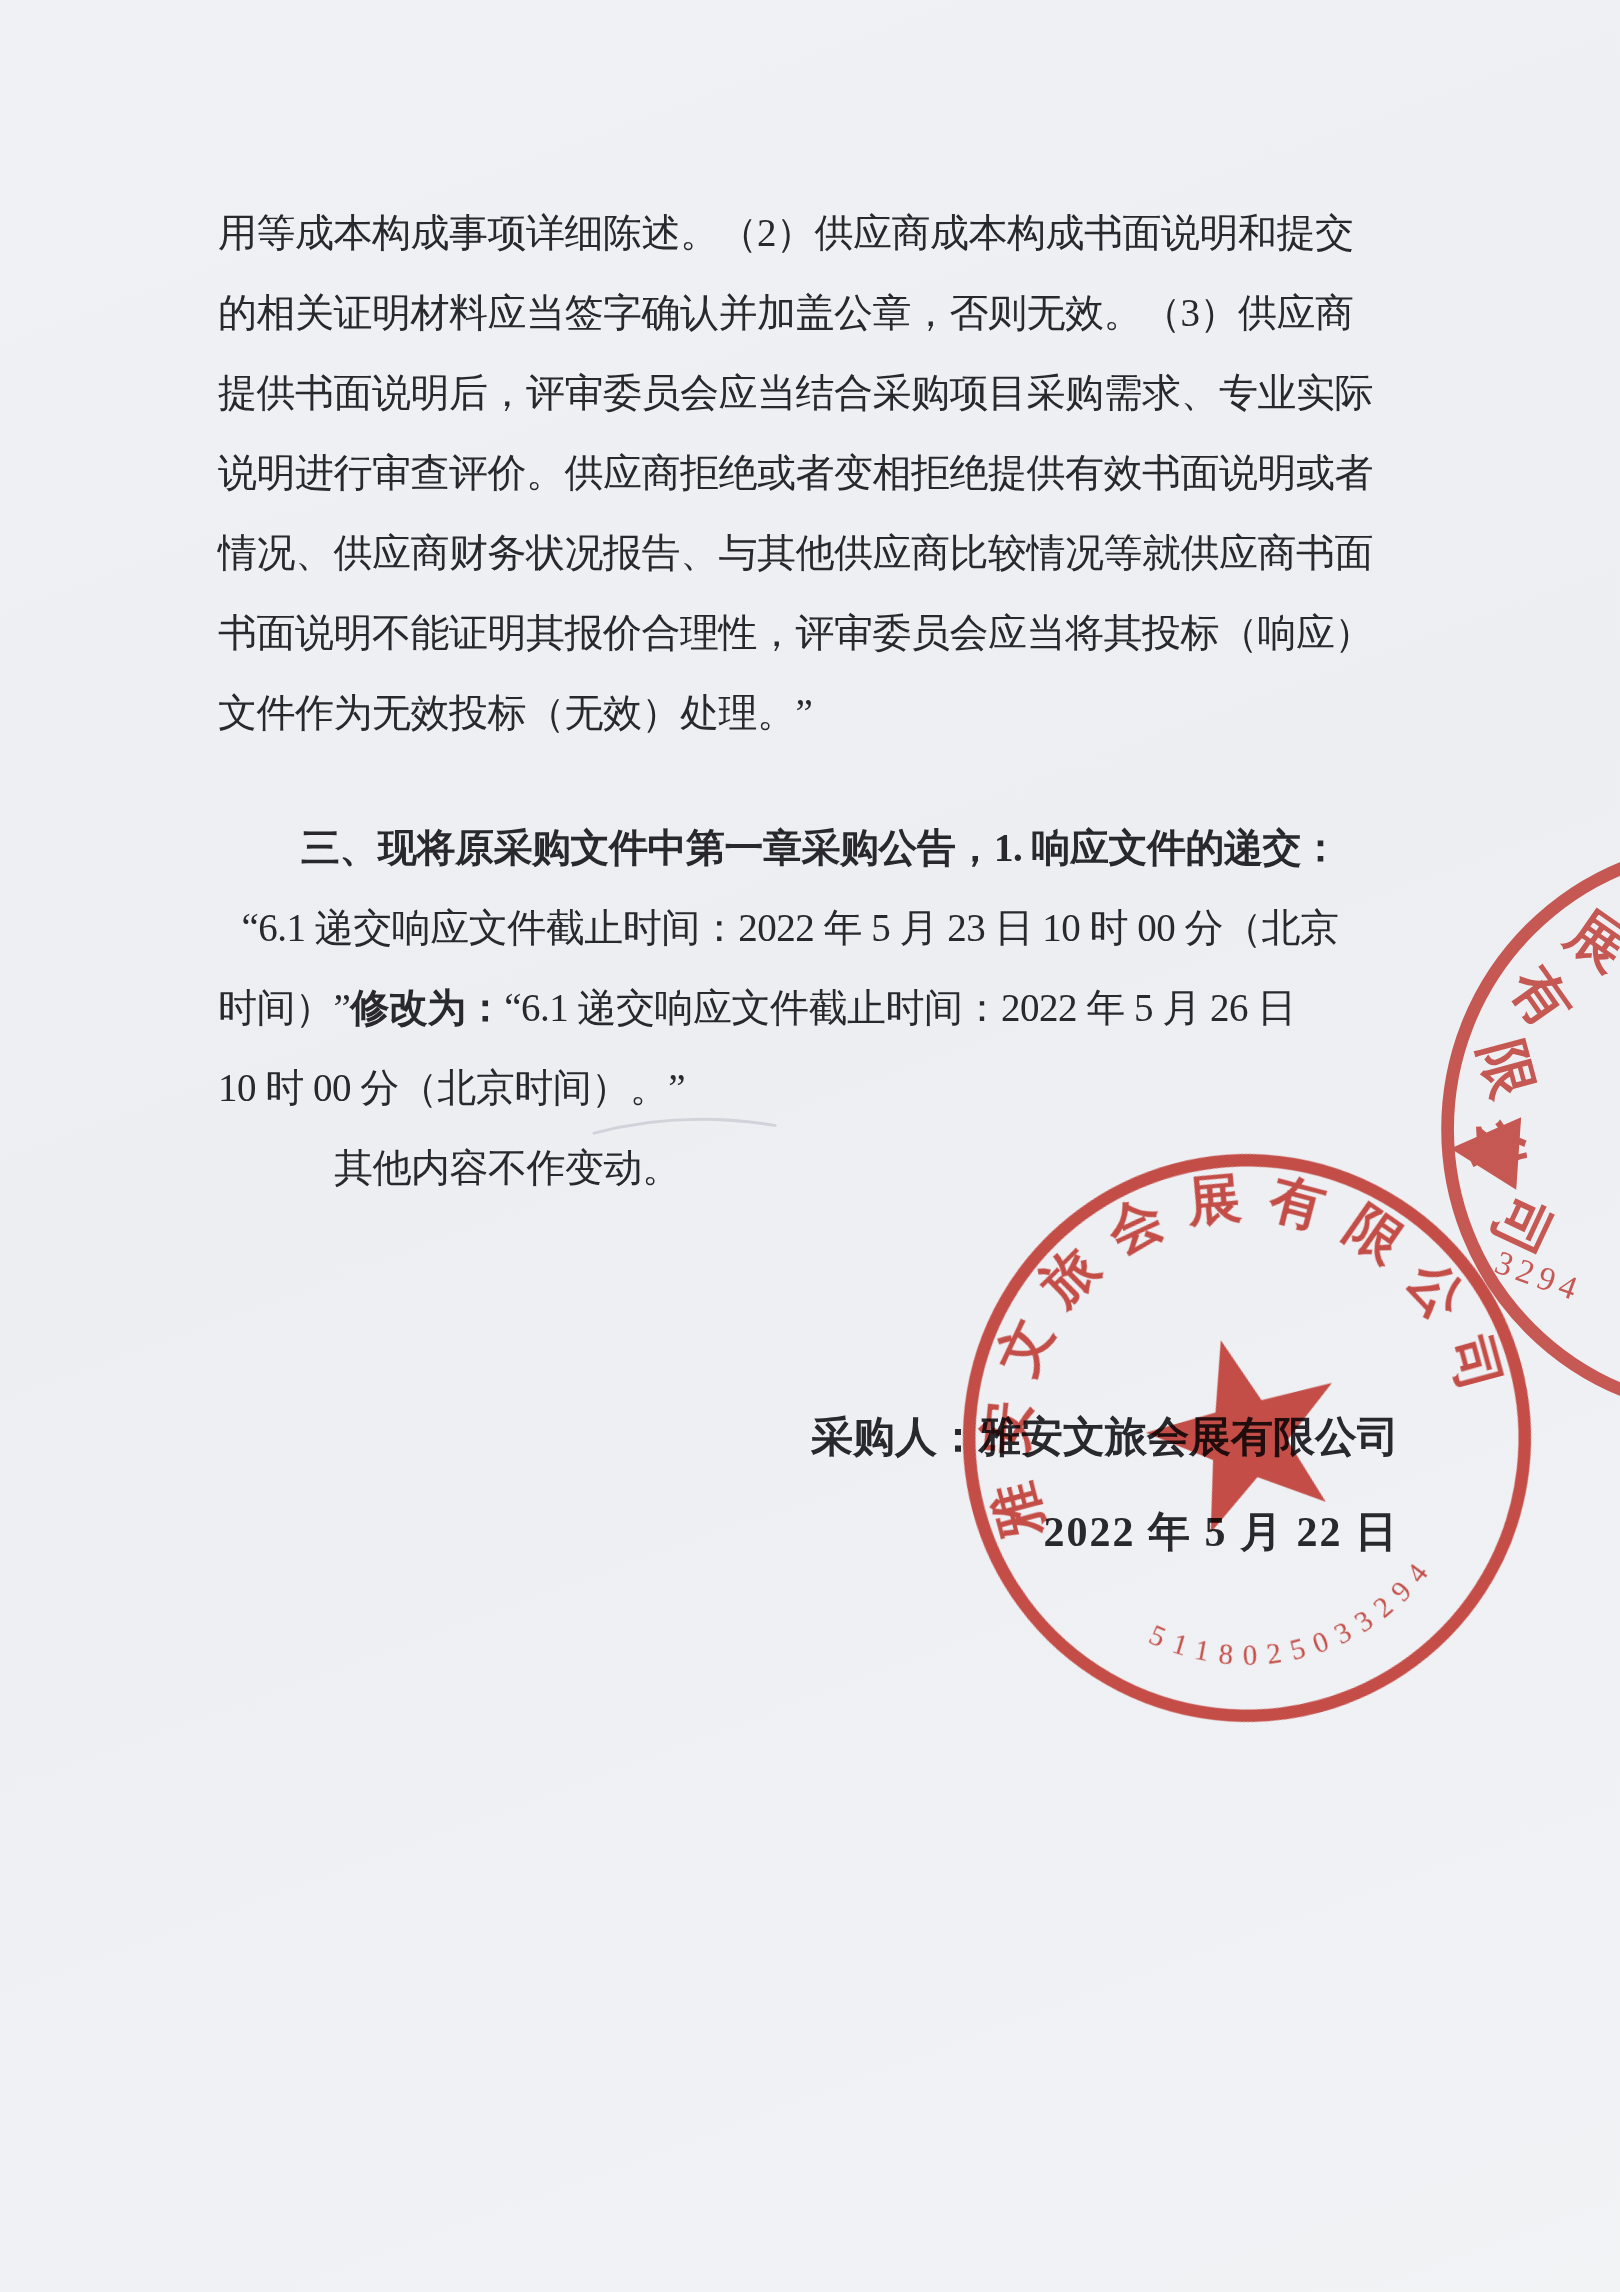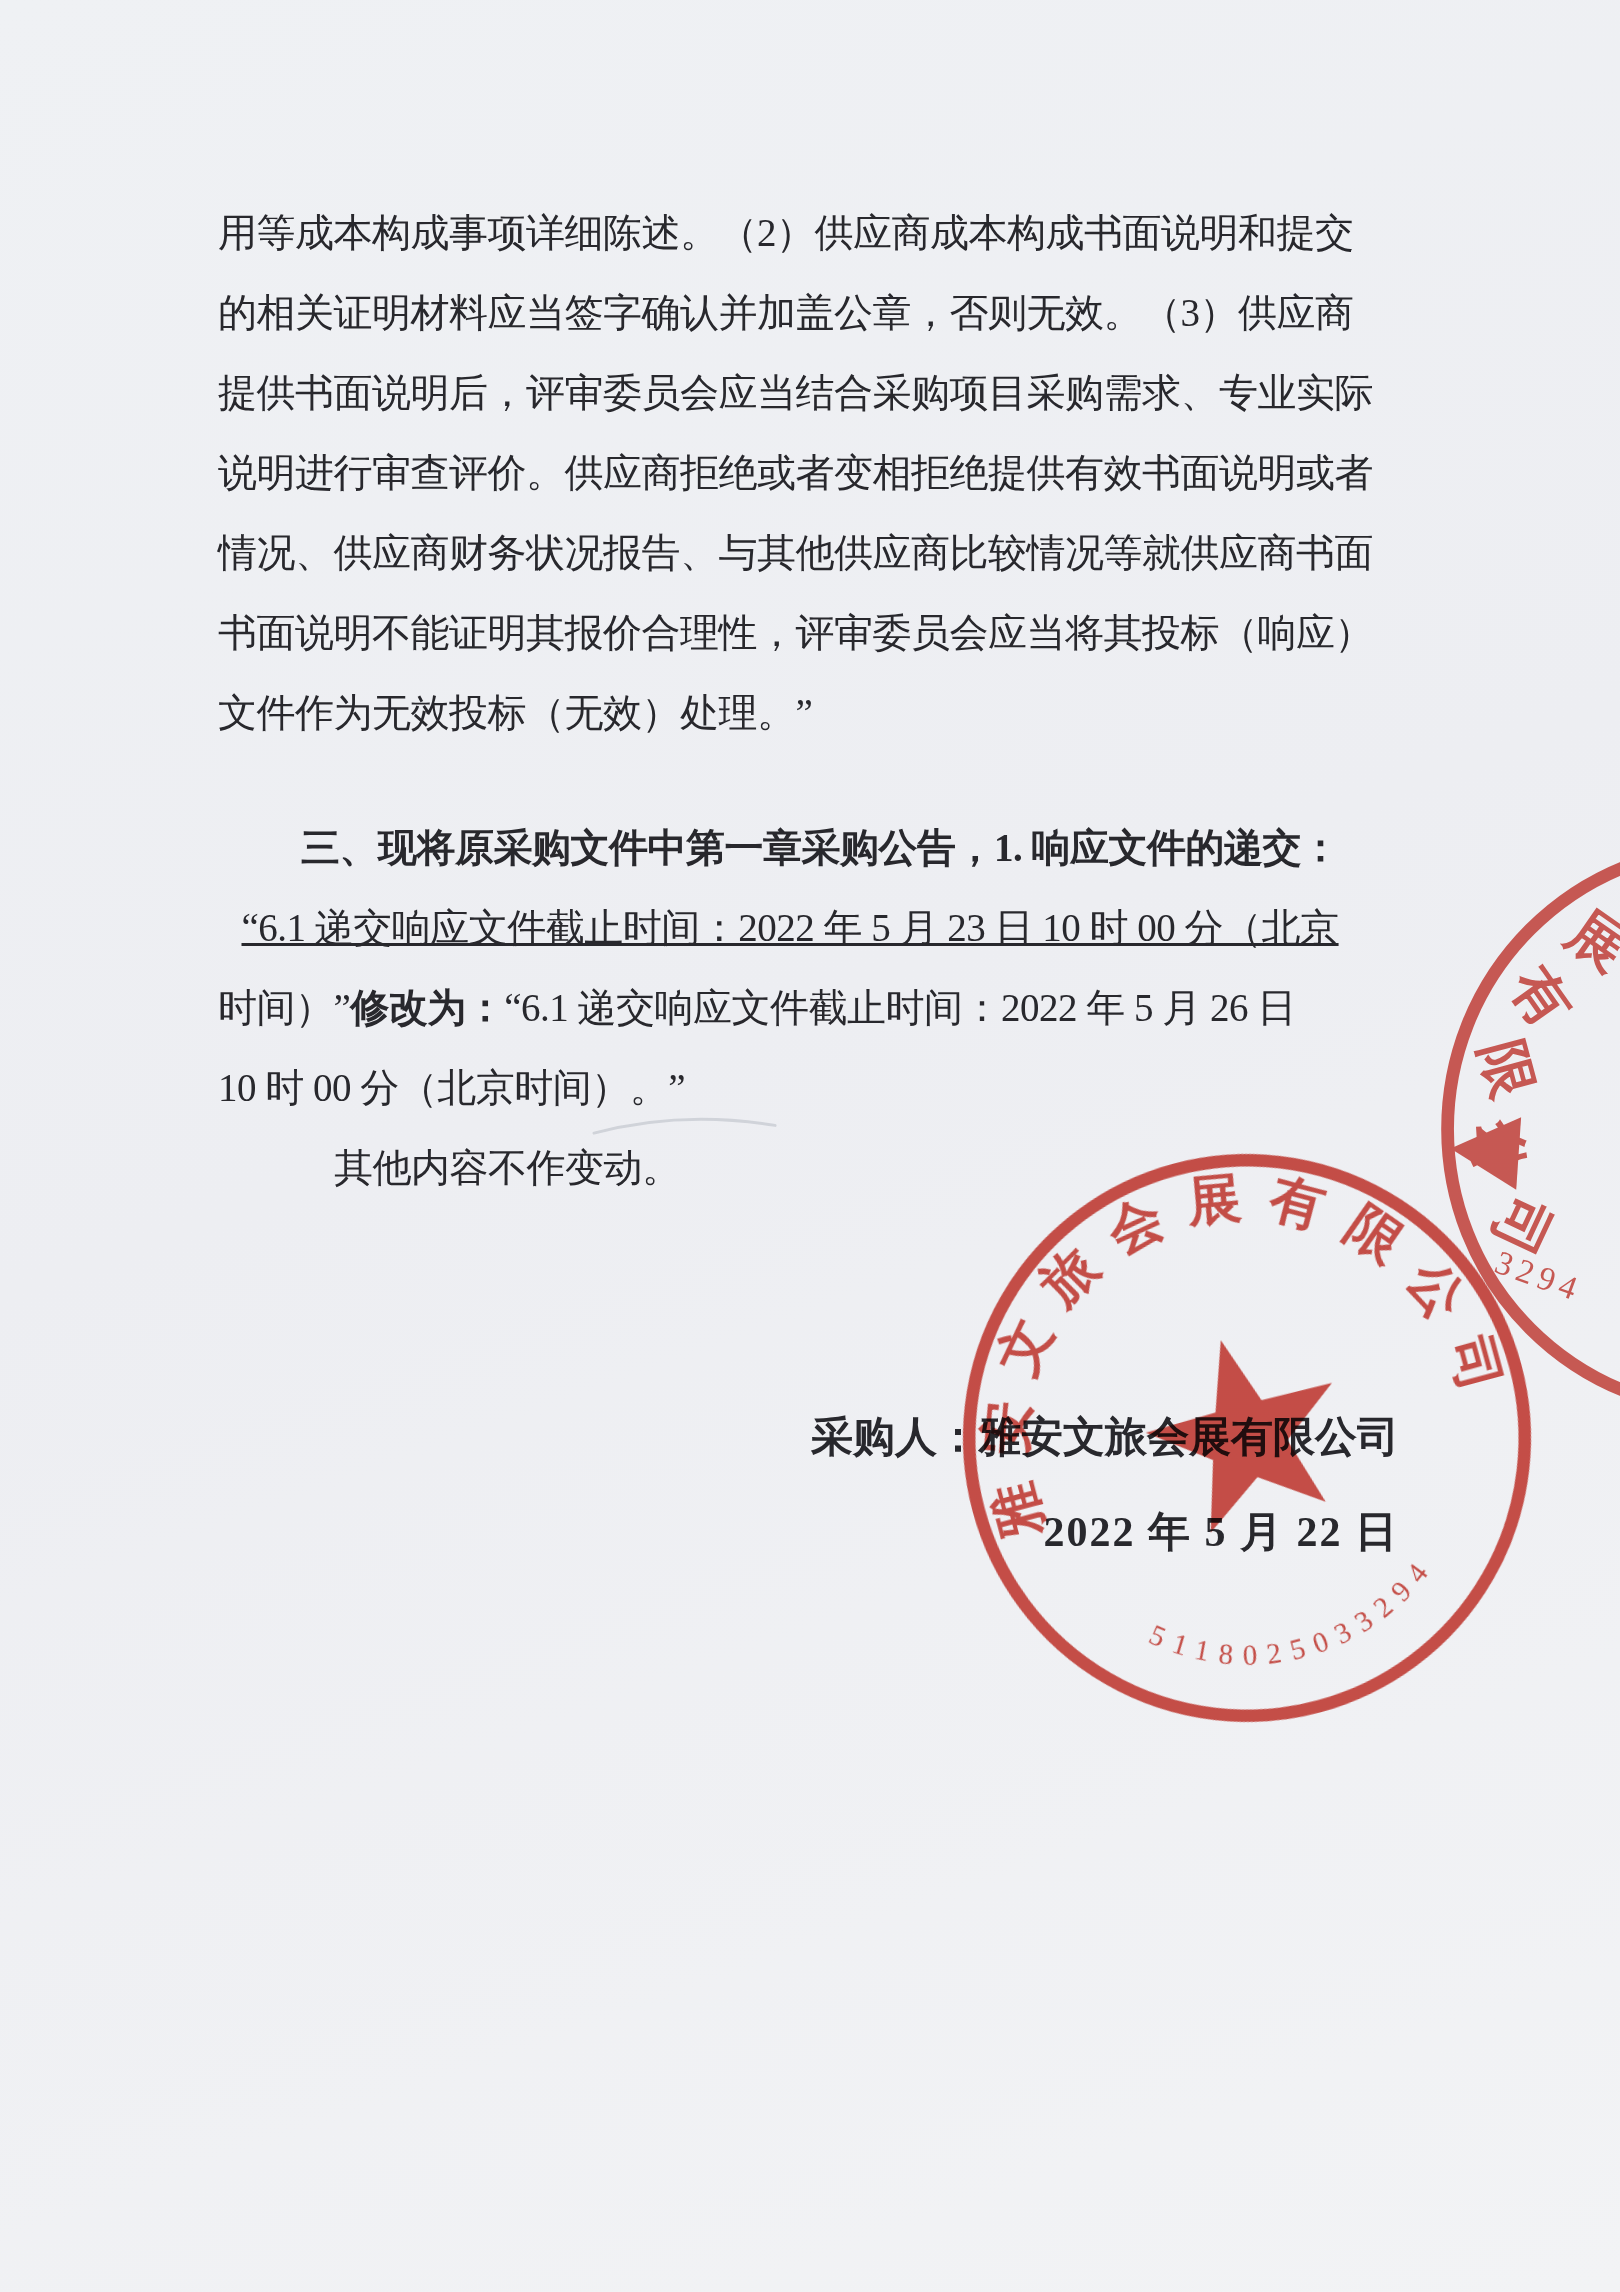--- a/index.html
+++ b/index.html
@@ -10,21 +10,21 @@
     overflow:hidden;
     font-family:"Liberation Serif","DejaVu Serif",serif;
     color:#28282d;
   }
   .doc-body{
     position:absolute;left:218px;top:193px;width:1255px;
     font-size:39px;letter-spacing:-0.5px;
   }
   .ln{line-height:80px;white-space:nowrap;}
   .heading{margin-top:55px;font-weight:700;text-indent:83px;}
-  .amend-first{text-indent:23.5px;text-decoration:underline;}
+  .amend-first{text-indent:23.5px;}
   .bold{font-weight:700;}
   .closing{text-indent:116px;}
   .footer-line{
     position:absolute;right:221px;white-space:nowrap;
     font-size:42px;
   }
   .buyer{top:1409px;font-weight:700;}
   .date{top:1504px;font-weight:600;letter-spacing:2px;}
   .stamp{
     position:absolute;

